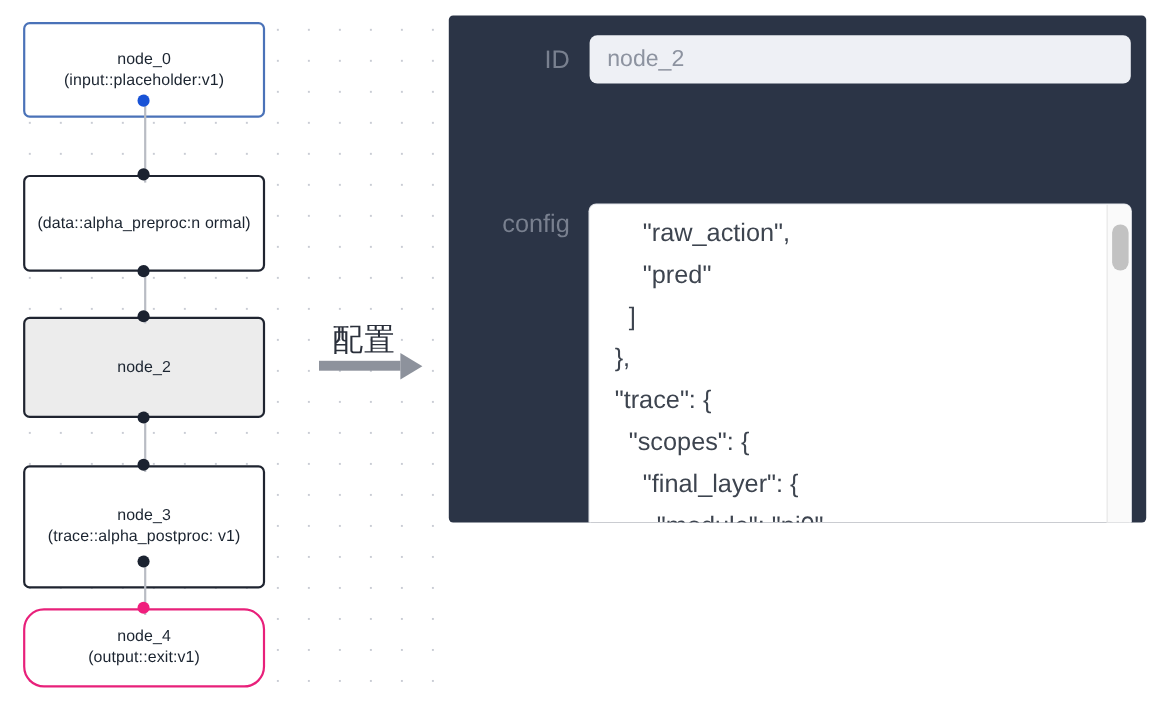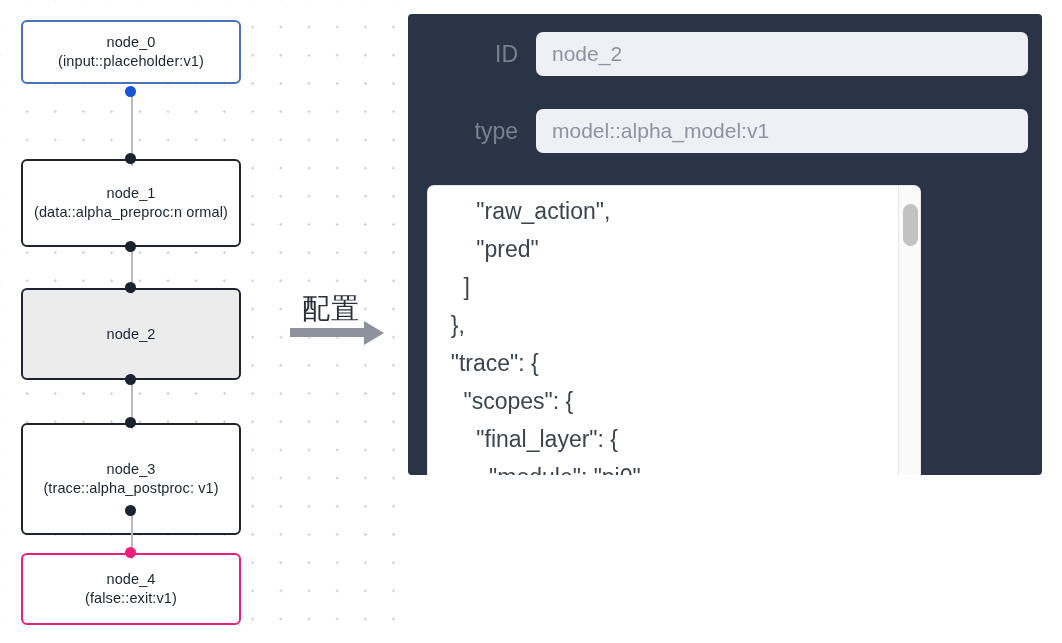--- a/index.html
+++ b/index.html
@@ -43,21 +43,21 @@
     color: #1b2430;
     font-size: 14.5px;
     line-height: 19px;
     padding: 4px 6px;
     letter-spacing: 0.1px;
   }
   .node .lines { width: 100%; }
   .node-title { display: block; }
   .node-sub { display: block; }
 
-  #node0 { top: 20px;  height: 64px;  border-color: #4a72b8; border-width: 2px; }
+  #node0 { top: 20px;  height: 87px;  border-color: #4a72b8; border-width: 2px; }
   #node1 { top: 159px; height: 88px; }
   #node2 { top: 288px; height: 92px; background: #ececec; }
   #node3 { top: 423px; height: 112px; }
   #node4 { top: 553px; height: 72px;  border-color: #e8207a; }
 
   
   .port {
     position: absolute;
     width: 11px; height: 11px;
     border-radius: 50%;
@@ -230,41 +230,40 @@
     <div class="edge" style="top:505px; height:54px;"></div>
 
     <div class="node" id="node0" style="border-color: rgb(74, 114, 184);">
       <span class="lines">
         <span class="node-title">node_0</span>
         <span class="node-sub">(input::placeholder:v1)</span>
       </span>
     </div>
     <div class="node" id="node1" style="border-color: rgb(31, 36, 48);">
       <span class="lines">
-        <span class="node-title">node_1</span>
         <span class="node-sub">(data::alpha_preproc:n
 ormal)</span>
       </span>
     </div>
     <div class="node" id="node2" style="border-color: rgb(31, 36, 48);">
       <span class="lines">
         <span class="node-title">node_2</span>
       </span>
     </div>
     <div class="node" id="node3" style="border-color: rgb(31, 36, 48);">
       <span class="lines">
         <span class="node-title">node_3</span>
         <span class="node-sub">(trace::alpha_postproc:
 v1)</span>
       </span>
     </div>
-    <div class="node" id="node4" style="border-color: rgb(232, 32, 122);">
+    <div class="node" id="node4" style="border-color: rgb(232, 32, 122); border-radius: 19px;">
       <span class="lines">
         <span class="node-title">node_4</span>
-        <span class="node-sub">(false::exit:v1)</span>
+        <span class="node-sub">(output::exit:v1)</span>
       </span>
     </div>
 
     <div class="port blue" style="top:86px;"></div>
     <div class="port" style="top:153px;"></div>
     <div class="port" style="top:241px;"></div>
     <div class="port" style="top:282px;"></div>
     <div class="port" style="top:374px;"></div>
     <div class="port" style="top:417px;"></div>
     <div class="port" style="top:505px;"></div>
@@ -279,26 +278,23 @@
   </div>
 
   <div class="panel" style="background: rgb(43, 52, 70);">
     <div class="panel-inner">
 
       <div class="field-row" id="row-id">
         <div class="field-label">ID</div>
         <input class="text-input" type="text" value="node_2" style="">
       </div>
 
-      <div class="field-row" id="row-type">
-        <div class="field-label">type</div>
-        <input class="text-input" type="text" value="model::alpha_model:v1" style="">
-      </div>
 
       <div class="field-row" id="row-config">
+        <div class="field-label tall">config</div>
         <div class="ta-wrap">
           <div class="ta-text">      "raw_action",
       "pred"
     ]
   },
   "trace": {
     "scopes": {
       "final_layer": {
         "module": "pi0",
         "mark_scope": false

